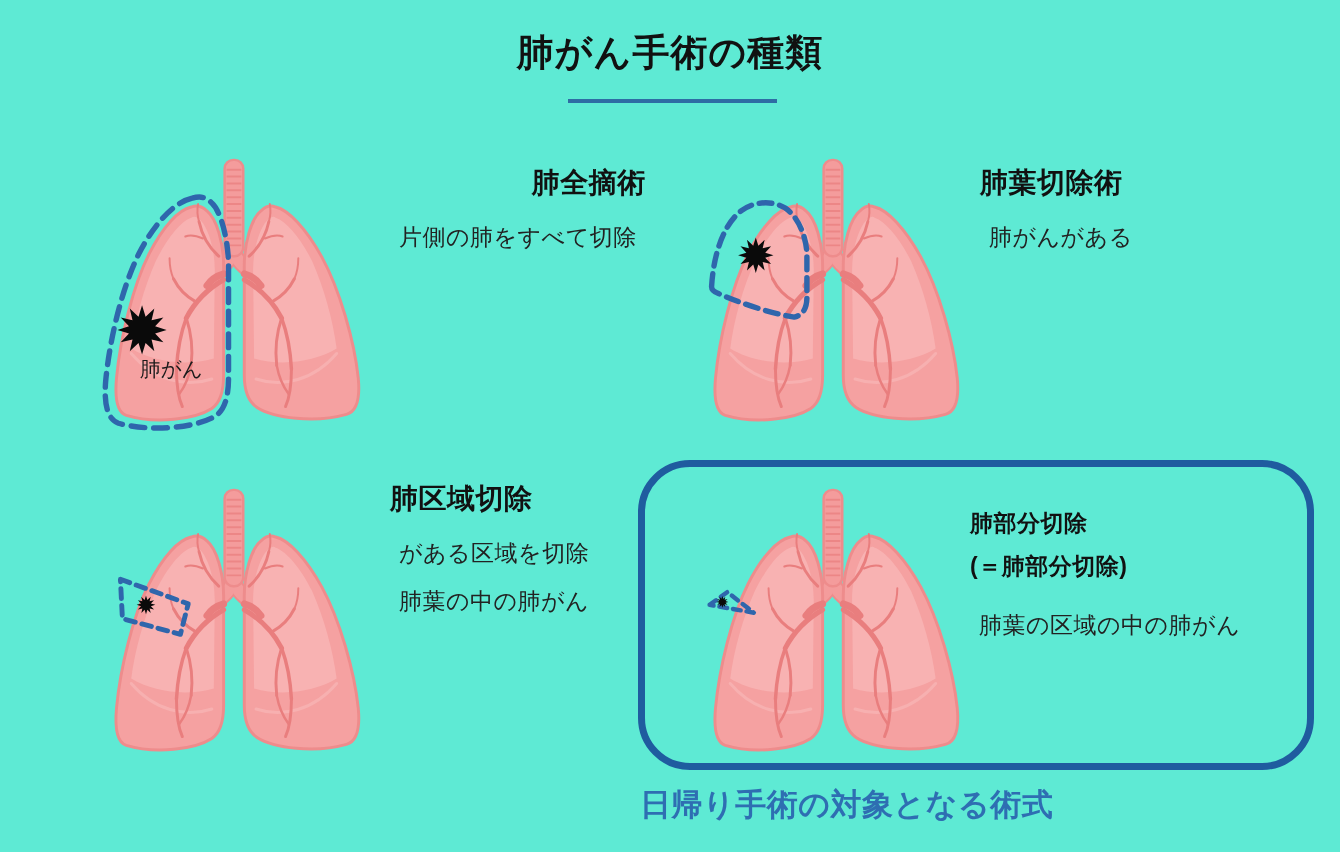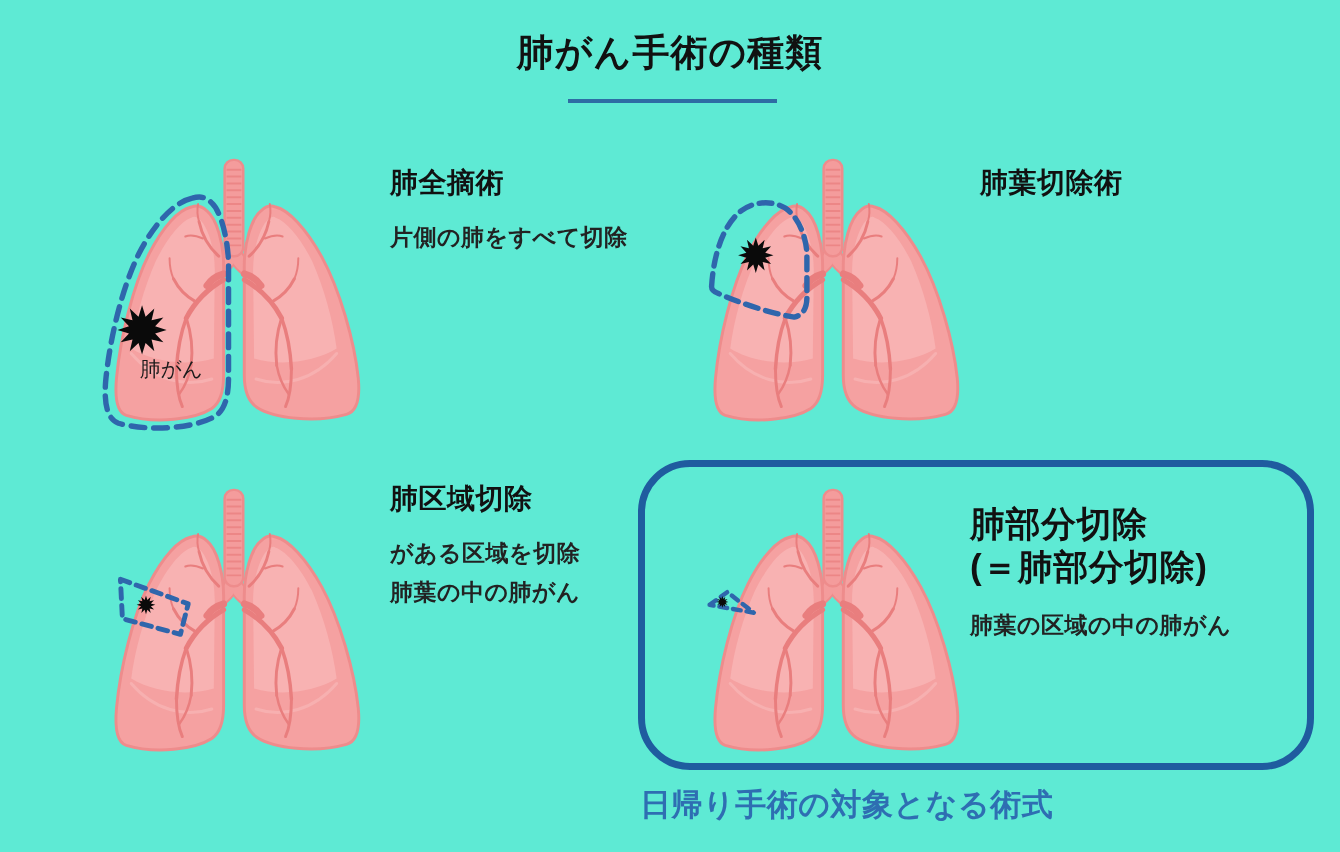--- a/index.html
+++ b/index.html
@@ -13,29 +13,29 @@
   }
   .title-underline{
     position:absolute;left:568px;top:99px;width:209px;height:4px;background:#2E6DA4;
   }
   .lung-svg{position:absolute;width:295px;height:285px;}
   .svg-p1{left:83px;top:152px;}
   .svg-p2{left:682px;top:152px;}
   .svg-p3{left:83px;top:482px;}
   .svg-p4{left:682px;top:482px;}
   .panel-text{position:absolute;}
-  .pt-p1{left:390px;top:162px;}
+  .pt-p1{left:390px;top:162px;text-align:right;}
   .pt-p2{left:980px;top:162px;}
   .pt-p3{left:390px;top:478px;}
   .pt-p4{left:970px;top:502px;}
   .panel-heading{
     margin:0;font-size:28px;font-weight:800;color:#111;line-height:42px;letter-spacing:0.5px;
   }
   .panel-desc{margin:14px 0 0 0;}
-  .panel-desc p{margin:0;font-size:23px;line-height:39px;color:#222;letter-spacing:0.5px;font-weight:bold;}
+  .panel-desc p{margin:9px;font-size:23px;line-height:39px;color:#222;letter-spacing:0.5px;}
   .highlight-box{
     position:absolute;left:638px;top:460px;width:676px;height:310px;box-sizing:border-box;
     border:7px solid #1F5C9F;border-radius:52px;background:transparent;
   }
   .footnote{
     position:absolute;left:640px;top:784px;width:672px;
     font-size:31px;font-weight:800;color:#2E6EB2;letter-spacing:0.5px;
   }
   .defs-holder{position:absolute;width:0;height:0;overflow:hidden;}
 </style>
@@ -128,20 +128,21 @@
 
   <svg class="lung-svg svg-p2" viewBox="0 0 300 290">
     <use href="#lungs-base"></use>
     <path d="M30,137 C32,104 42,74 60,60 C73,50 92,49 105,57 C118,66 126,85 127,103
              L127,148 C127,159 123,166 114,168 C88,164 55,152 37,144 C32,142 30,140 30,137 Z" fill="none" stroke="#2F66AC" stroke-width="5.5" stroke-dasharray="13 8" stroke-linecap="round" stroke-linejoin="round"></path>
     <polygon fill="#0A0A0A" points="93.0,105.0 84.6,107.6 90.6,114.0 82.0,112.0 84.0,120.6 77.6,114.6 75.0,123.0 72.4,114.6 66.0,120.6 68.0,112.0 59.4,114.0 65.4,107.6 57.0,105.0 65.4,102.4 59.4,96.0 68.0,98.0 66.0,89.4 72.4,95.4 75.0,87.0 77.6,95.4 84.0,89.4 82.0,98.0 90.6,96.0 84.6,102.4"></polygon>
   </svg>
   <div class="panel-text pt-p2">
     <h2 class="panel-heading">肺葉切除術</h2>
     <div class="panel-desc">
+      <p>肺がんがある</p>
     </div>
   </div>
 
   <svg class="lung-svg svg-p3" viewBox="0 0 300 290">
     <use href="#lungs-base"></use>
     <path d="M38,99 L107,124 L99,155 L40,139 Z" fill="none" stroke="#2F66AC" stroke-width="5" stroke-dasharray="10 7" stroke-linecap="round" stroke-linejoin="round"></path>
     <polygon fill="#0A0A0A" points="73.5,125.0 69.0,126.4 72.2,129.8 67.7,128.7 68.8,133.2 65.4,130.0 64.0,134.5 62.6,130.0 59.3,133.2 60.3,128.7 55.8,129.8 59.0,126.4 54.5,125.0 59.0,123.6 55.8,120.3 60.3,121.3 59.2,116.8 62.6,120.0 64.0,115.5 65.4,120.0 68.8,116.8 67.7,121.3 72.2,120.3 69.0,123.6"></polygon>
   </svg>
   <div class="panel-text pt-p3">
     <h2 class="panel-heading">肺区域切除</h2>
@@ -151,21 +152,21 @@
     </div>
   </div>
 
   <div class="highlight-box"></div>
   <svg class="lung-svg svg-p4" viewBox="0 0 300 290">
     <use href="#lungs-base"></use>
     <path d="M28,125 L46,112 L73,133 Z" fill="none" stroke="#2F66AC" stroke-width="4.5" stroke-dasharray="8 6" stroke-linecap="round" stroke-linejoin="round"></path>
     <polygon fill="#0A0A0A" points="47.0,122.0 44.2,122.9 46.2,125.0 43.3,124.3 44.0,127.2 41.9,125.2 41.0,128.0 40.1,125.2 38.0,127.2 38.7,124.3 35.8,125.0 37.8,122.9 35.0,122.0 37.8,121.1 35.8,119.0 38.7,119.7 38.0,116.8 40.1,118.8 41.0,116.0 41.9,118.8 44.0,116.8 43.3,119.7 46.2,119.0 44.2,121.1"></polygon>
   </svg>
   <div class="panel-text pt-p4">
-    <h2 class="panel-heading" style="line-height:43px;font-size:35px;">
+    <h2 class="panel-heading" style="line-height:43px;font-size:23px;">
       <span>肺部分切除</span><br>
       <span>(＝肺部分切除)</span>
     </h2>
     <div class="panel-desc" style="margin-top:18px;">
       <p>肺葉の区域の中の肺がん</p>
     </div>
   </div>
 
   <div class="footnote">日帰り手術の対象となる術式</div>
 

